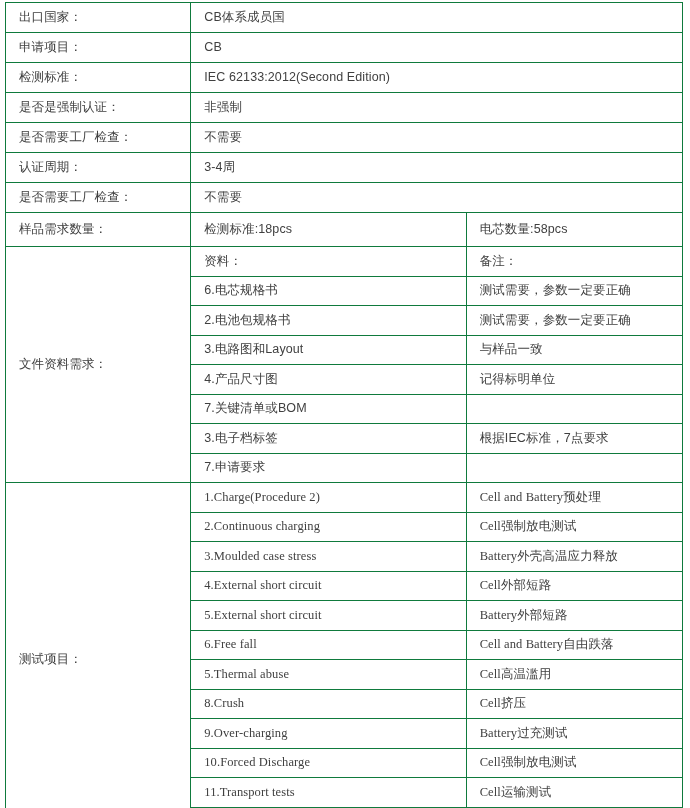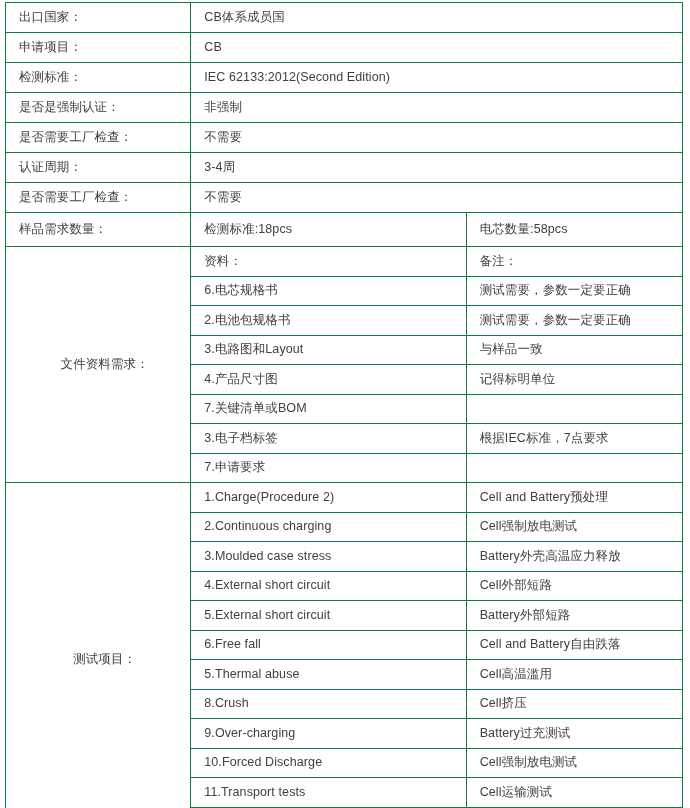--- a/index.html
+++ b/index.html
@@ -41,25 +41,25 @@
   }
   td.right-col {
     width: 216px;
   }
   td.span2 {
     
   }
   tr.info-row td { height: 29px; }
   tr.sample-row td { height: 33px; }
   tr.doc-row td { height: 28.5px; }
-  tr.test-row td { height: 28.5px; }
+  tr.test-row td { height: 28.5px; font-family: Liberation Serif, serif; }
 
   td.vlabel {
     vertical-align: middle;
-    text-align: center;
+    text-align: left;
   }
 </style>
 </head>
 <body>
 
 <table id="cert-table">
   <colgroup>
     <col style="width:185px">
     <col style="width:275px">
     <col style="width:216px">

